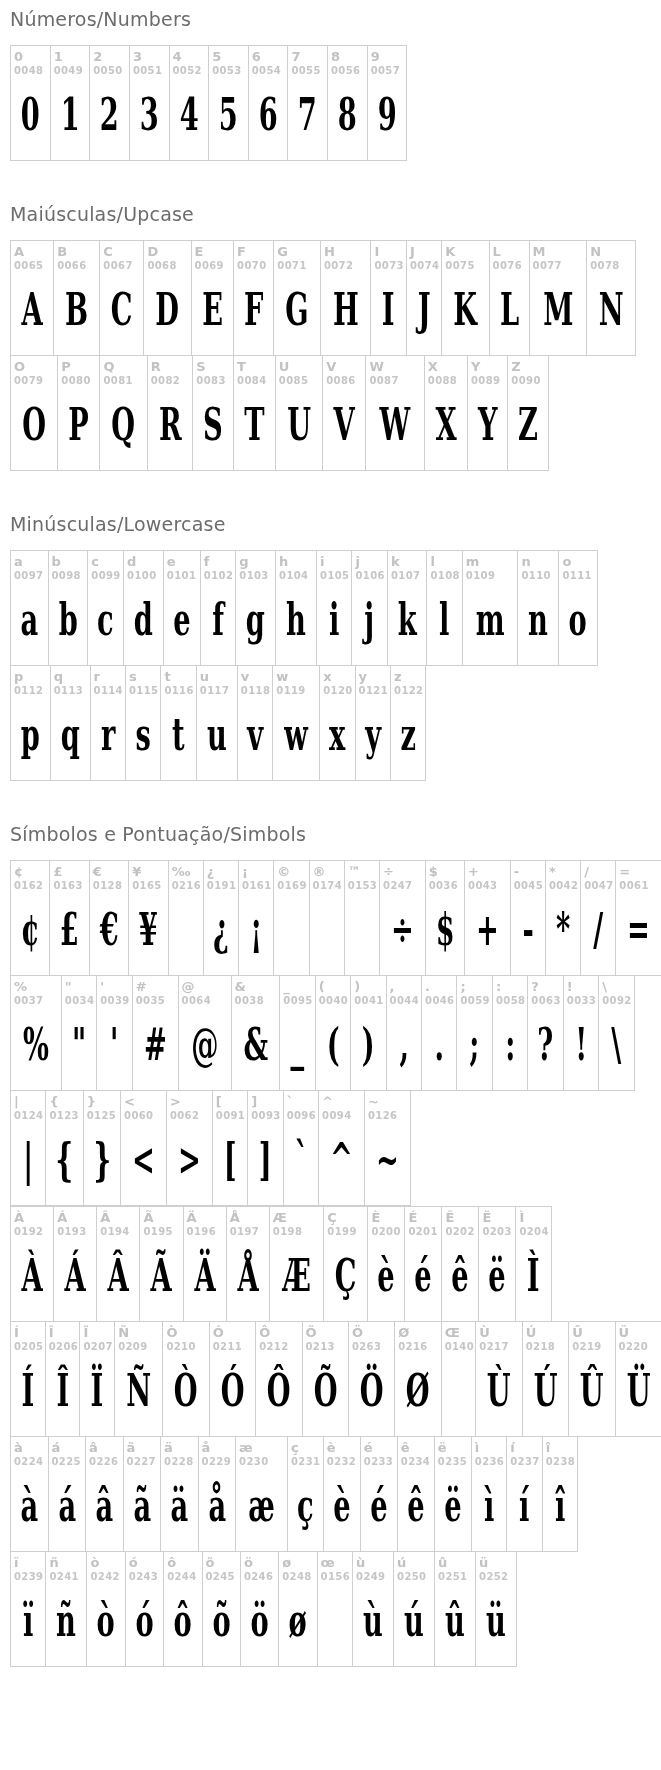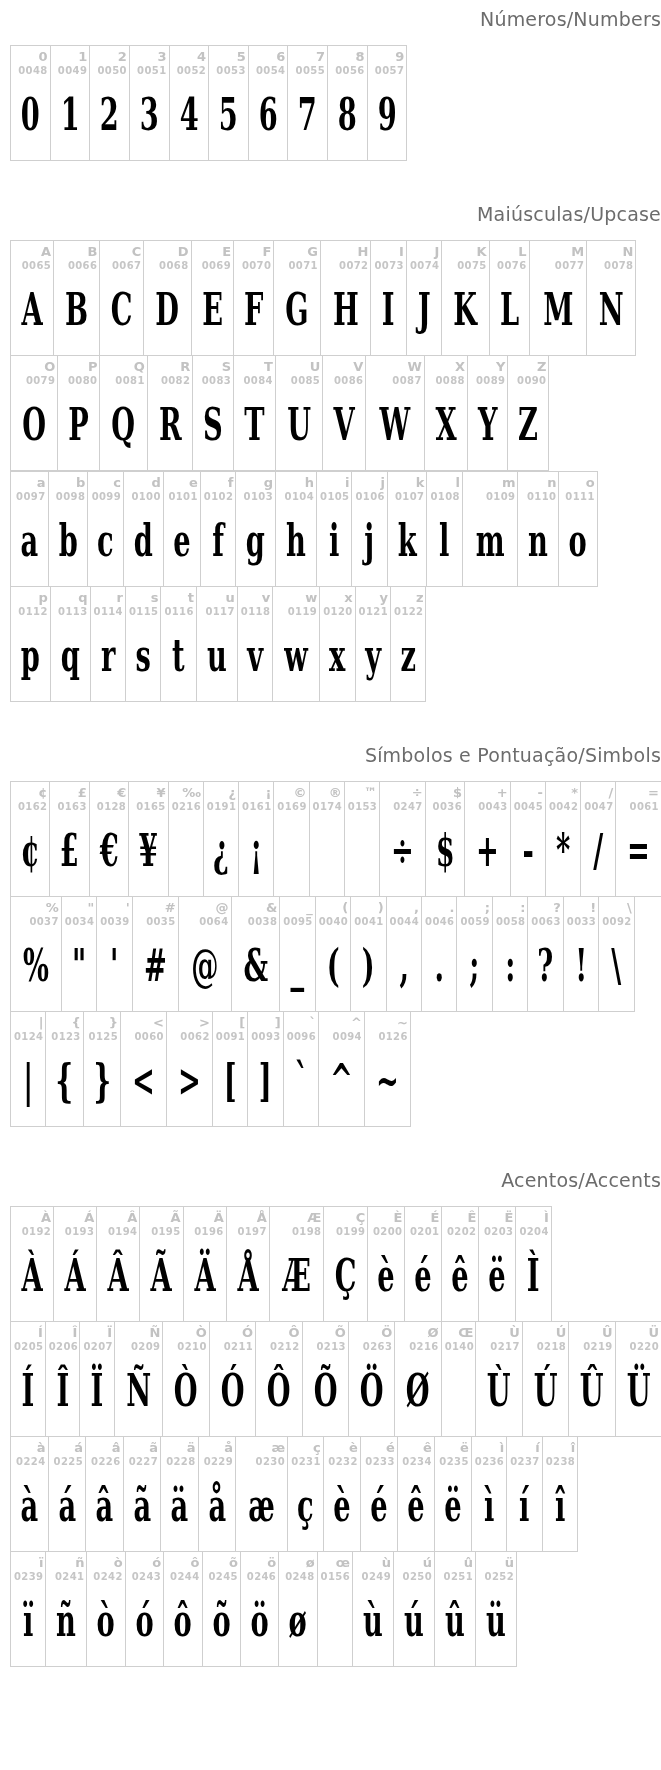--- a/index.html
+++ b/index.html
@@ -1,17 +1,17 @@
 <!DOCTYPE html>
 <html><head>
 <meta charset="utf-8">
 <style>
   html, body { margin: 0; padding: 0; background: #ffffff; overflow-x: hidden; }
   body { width: 661px; font-family: "DejaVu Sans", "Liberation Sans", sans-serif; }
-  .page { padding: 6px 0 10px 10px; text-align: right; }
+  .page { padding: 6px 0 10px 10px; }
   .section { margin: 0; }
   .section-title {
     color: #6c6c6c;
     font-size: 19px;
     font-weight: 400;
     margin: 42px 0 15px 0;
     letter-spacing: 0.2px;
   }
   .section:first-child .section-title { margin-top: 2px; }
   .glyph-table { display: block; }
@@ -324,20 +324,21 @@
             <div class="cell-head">
               <span class="ref">Z</span>
               <span class="code">0090</span>
             </div>
             <div class="glyph">Z</div>
           </div>
         </div>
       </div>
     </section>
     <section class="section">
+      <h2 class="section-title">Minúsculas/Lowercase</h2>
       <div class="glyph-table">
         <div class="glyph-row">
           <div class="cell">
             <div class="cell-head">
               <span class="ref">a</span>
               <span class="code">0097</span>
             </div>
             <div class="glyph">a</div>
           </div>
           <div class="cell">
@@ -826,21 +827,20 @@
             <div class="cell-head">
               <span class="ref">~</span>
               <span class="code">0126</span>
             </div>
             <div class="glyph">~</div>
           </div>
         </div>
       </div>
     </section>
     <section class="section">
-      <h2 class="section-title">Acentos/Accents</h2>
       <div class="glyph-table">
         <div class="glyph-row">
           <div class="cell">
             <div class="cell-head">
               <span class="ref">À</span>
               <span class="code">0192</span>
             </div>
             <div class="glyph">À</div>
           </div>
           <div class="cell">

